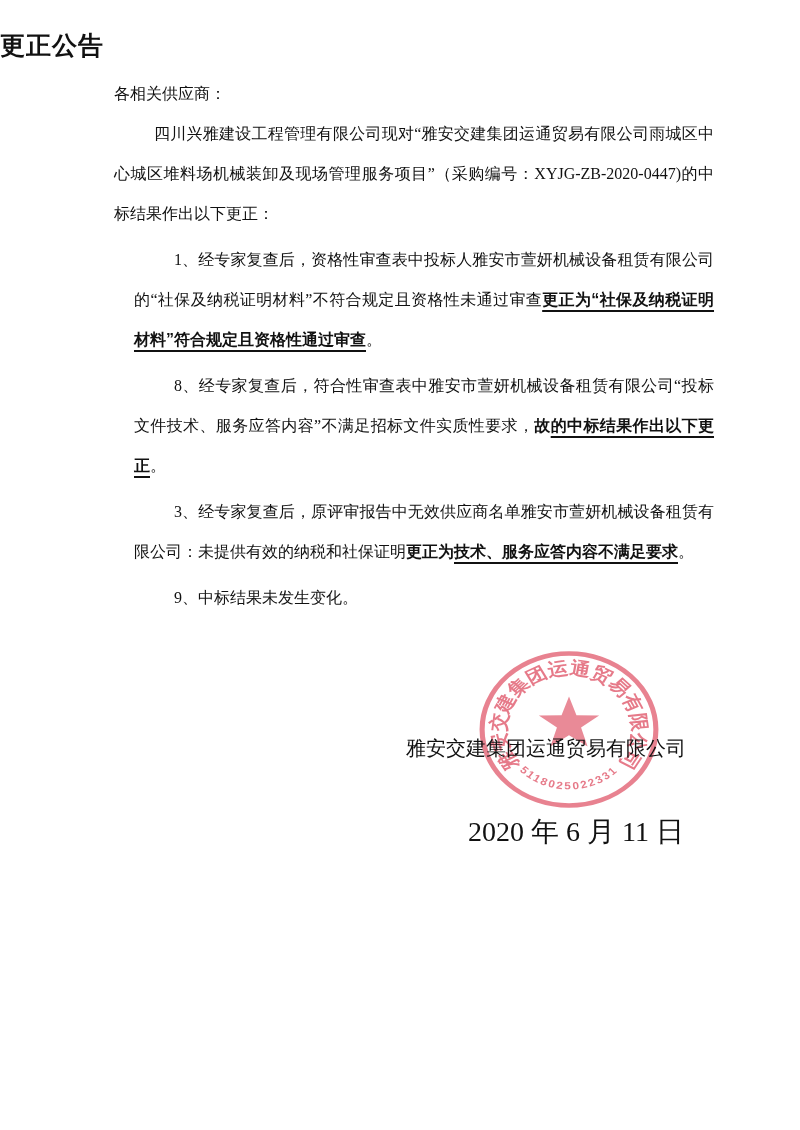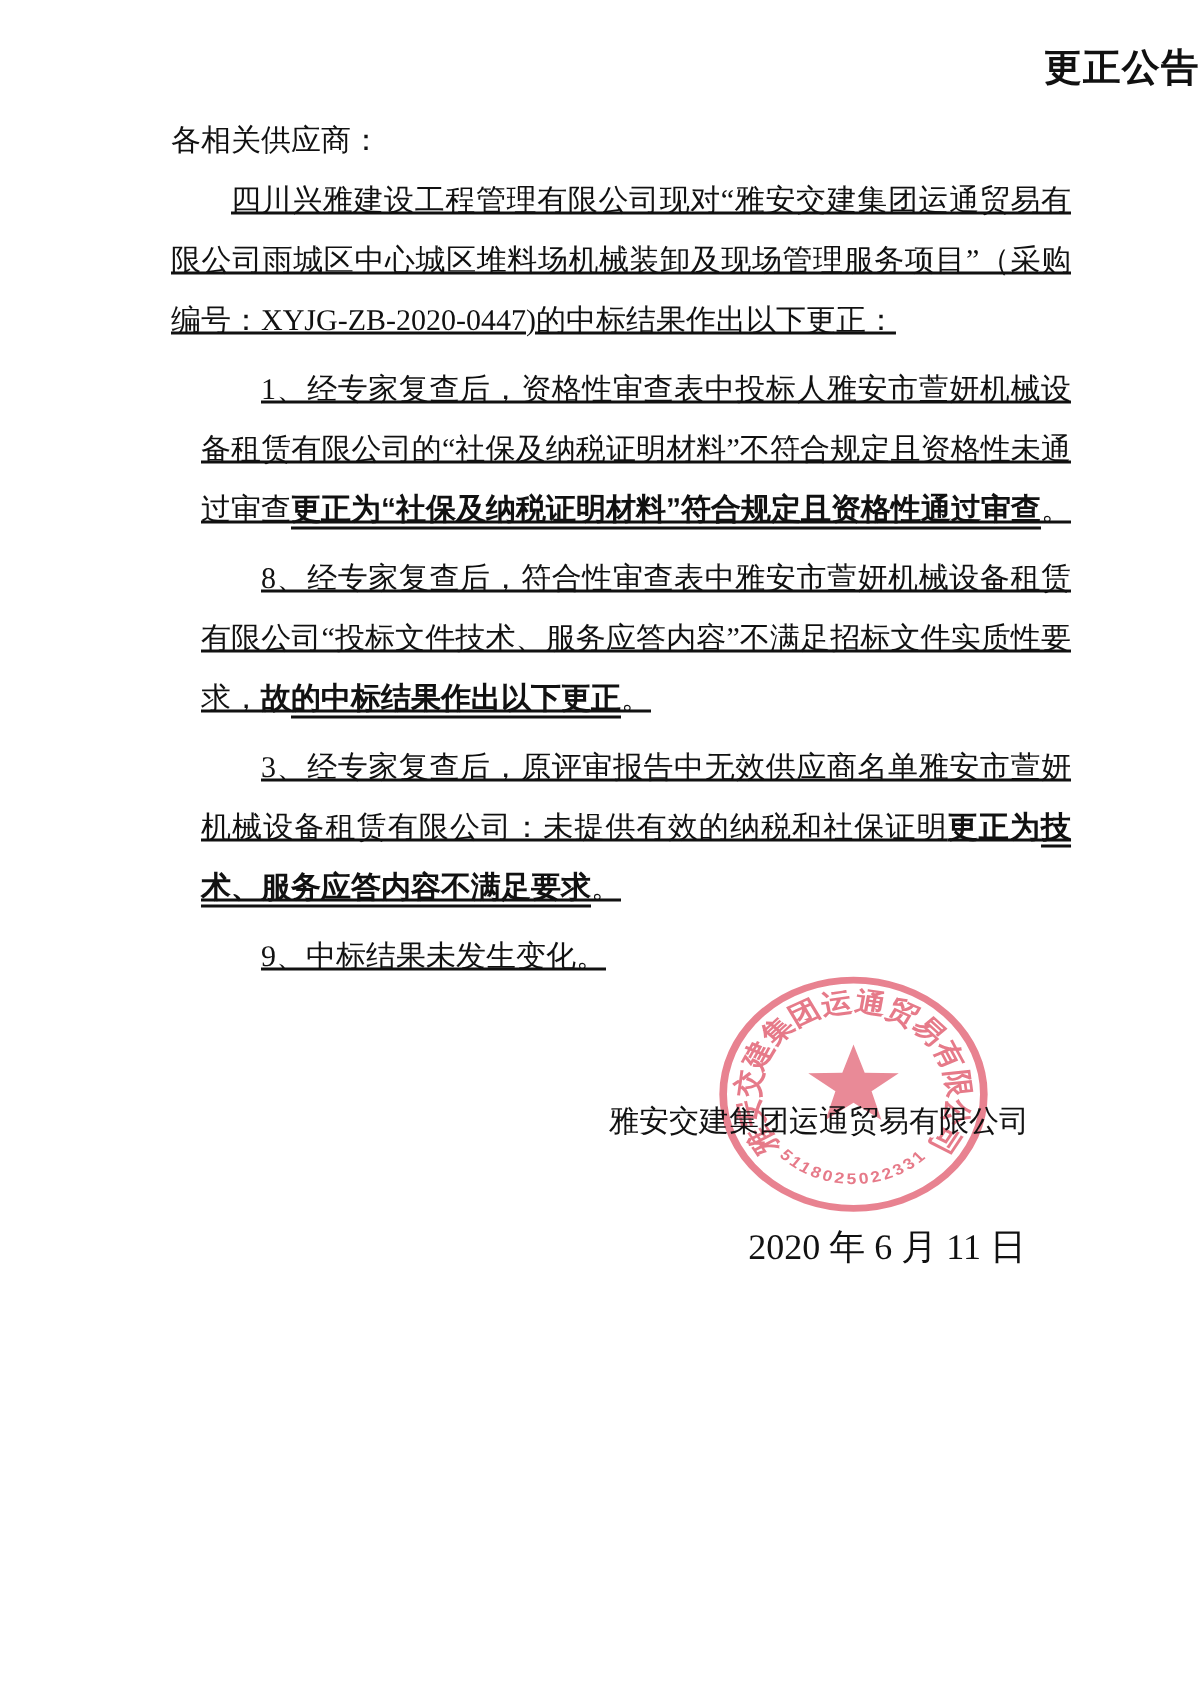--- a/index.html
+++ b/index.html
@@ -6,50 +6,50 @@
   body {
     width: 800px; height: 1130px;
     background: #ffffff;
     font-family: "Liberation Serif", serif;
     color: #111111;
     position: relative;
     overflow: hidden;
   }
   .title {
     margin: 30px 0 0 0;
-    text-align: right;
+    text-align: left;
     font-size: 25px;
     line-height: 30px;
     font-weight: bold;
     font-family: "Liberation Sans", sans-serif;
     letter-spacing: 1px;
   }
   .content {
     width: 600px;
     margin: 14px 0 0 114px;
-    font-size: 20px;
+    font-size: 16px;
     line-height: 40px;
     text-align: justify;
   }
   .salutation { margin: 0; }
-  .doc-body p.para { margin: 0; text-indent: 40px; text-decoration: underline; }
+  .doc-body p.para { margin: 0; text-indent: 40px; }
   .doc-body p.para + p.para { margin-top: 6px; margin-left: 20px; }
   .seg-bold { font-weight: bold; font-family: "Liberation Sans", sans-serif; }
   .seg-underline {
     text-decoration: underline;
     text-decoration-thickness: 2px;
     text-underline-offset: 5px;
   }
   .signature {
     position: absolute; top: 736px; right: 114px;
     font-size: 20px; line-height: 24px; z-index: 3;
   }
   .sig-date {
     position: absolute; top: 820px; right: 116px;
-    font-size: 24px; line-height: 24px; z-index: 3;
+    font-size: 28px; line-height: 24px; z-index: 3;
   }
   .seal-wrap { position: absolute; left: 477px; top: 649px; z-index: 2; }
   .seal-wrap svg { display: block; }
   .seal-text { font-family: "Liberation Sans", sans-serif; font-weight: bold; }
 </style>
 </head>
 <body>
 
 <h1 class="title">更正公告</h1>
 

